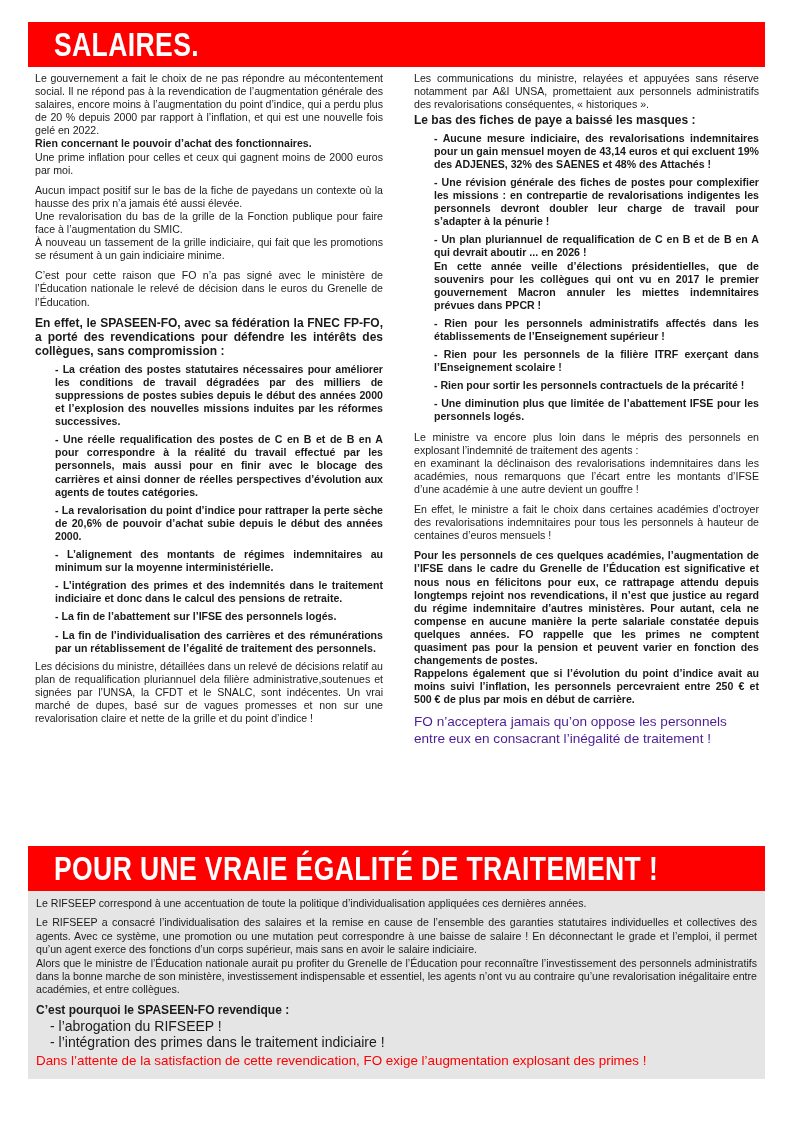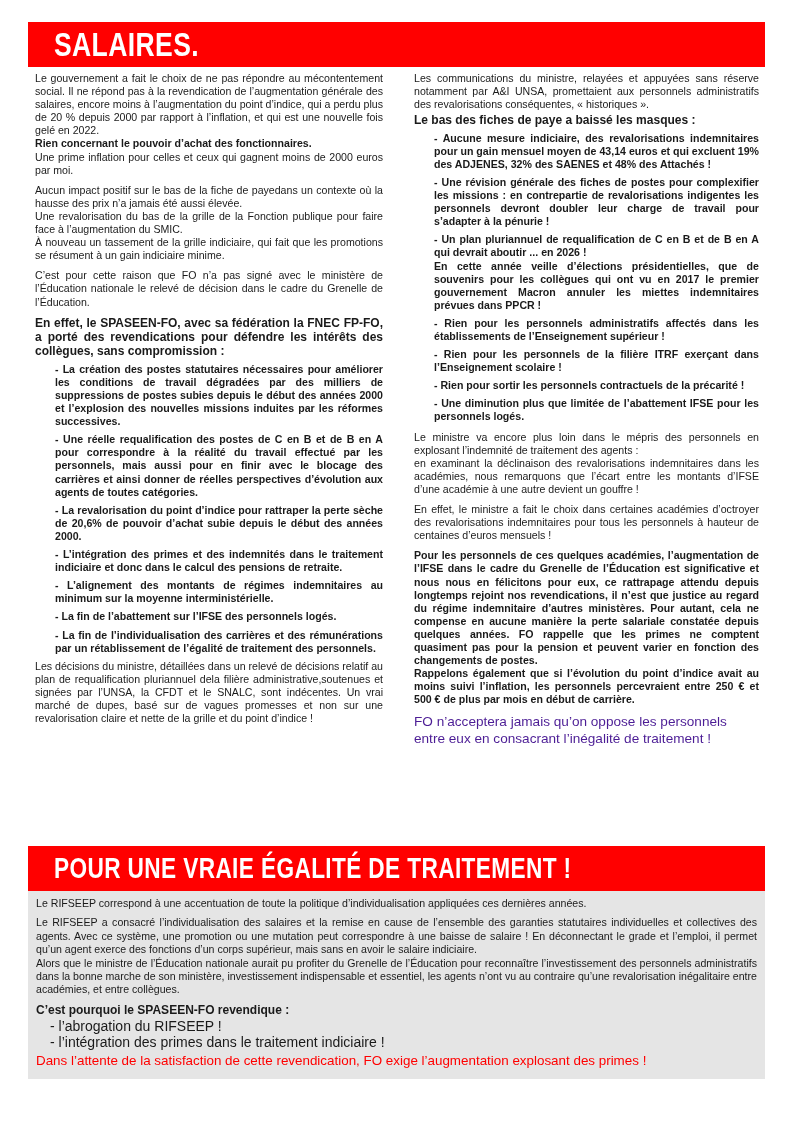--- a/index.html
+++ b/index.html
@@ -4,21 +4,21 @@
 <style>
   html, body { margin:0; padding:0; background:#ffffff; }
   body { width:794px; height:1123px; position:relative; overflow:hidden;
          font-family:"Liberation Sans", sans-serif; color:#1a1a1a; }
   .banner { position:absolute; left:28px; width:737px; background:#ff0000; color:#fff;
             font-family:"Liberation Sans", sans-serif; font-weight:bold;
             display:flex; align-items:center; box-sizing:border-box; padding-left:26px; }
   .banner span { display:inline-block; transform:scaleX(0.78); transform-origin:left center;
                  letter-spacing:0.5px; white-space:nowrap; }
   #banner-salaires { top:22px; height:45px; font-size:34px; }
-  #banner-egalite { top:846px; height:45px; font-size:29px; }
+  #banner-egalite { top:846px; height:45px; font-size:34px; }
   .col { position:absolute; font-size:10.6px; line-height:13.1px; text-align:justify; }
   #col-left { left:35px; top:72px; width:348px; }
   #col-right { left:414px; top:72px; width:345px; }
   .col p { margin:0 0 0 0; }
   .gap { margin-top:7px !important; }
   .b { font-weight:bold; }
   .lead { font-weight:bold; font-size:12px; line-height:14.4px; }
   .item { font-weight:bold; margin-left:20px !important; margin-bottom:5px !important; }
   .red { color:#4c1d95; font-weight:normal; font-size:13.6px; line-height:17px; text-align:left; }
   #gray-box { position:absolute; left:28px; top:891px; width:737px; height:188px;
@@ -37,27 +37,27 @@
   <span>SALAIRES.</span>
 </div>
 
 <div class="col" id="col-left">
   <p>Le gouvernement a fait le choix de ne pas répondre au mécontentement social. Il ne répond pas à la revendication de l’augmentation générale des salaires, encore moins à l’augmentation du point d’indice, qui a perdu plus de 20 % depuis 2000 par rapport à l’inflation, et qui est une nouvelle fois gelé en 2022.</p>
   <p class="b">Rien concernant le pouvoir d’achat des fonctionnaires.</p>
   <p>Une prime inflation pour celles et ceux qui gagnent moins de 2000 euros par moi.</p>
   <p class="gap">Aucun impact positif sur le bas de la fiche de payedans un contexte où la hausse des prix n’a jamais été aussi élevée.</p>
   <p>Une revalorisation du bas de la grille de la Fonction publique pour faire face à l’augmentation du SMIC.</p>
   <p>À nouveau un tassement de la grille indiciaire, qui fait que les promotions se résument à un gain indiciaire minime.</p>
-  <p class="gap">C’est pour cette raison que FO n’a pas signé avec le ministère de l’Éducation nationale le relevé de décision dans le cadre du Grenelle de l’Éducation.</p>
+  <p class="gap">C’est pour cette raison que FO n’a pas signé avec le ministère de l’Éducation nationale le relevé de décision dans le euros du Grenelle de l’Éducation.</p>
   <p class="gap lead" style="margin-bottom:4px;">En effet, le SPASEEN-FO, avec sa fédération la FNEC FP-FO, a porté des revendications pour défendre les intérêts des collègues, sans compromission :</p>
   <p class="item">- La création des postes statutaires nécessaires pour améliorer les conditions de travail dégradées par des milliers de suppressions de postes subies depuis le début des années 2000 et l’explosion des nouvelles missions induites par les réformes successives.</p>
   <p class="item">- Une réelle requalification des postes de C en B et de B en A pour correspondre à la réalité du travail effectué par les personnels, mais aussi pour en finir avec le blocage des carrières et ainsi donner de réelles perspectives d’évolution aux agents de toutes catégories.</p>
   <p class="item">- La revalorisation du point d’indice pour rattraper la perte sèche de 20,6% de pouvoir d’achat subie depuis le début des années 2000.</p>
+  <p class="item">- L’alignement des montants de régimes indemnitaires au minimum sur la moyenne interministérielle.</p>
   <p class="item">- L’intégration des primes et des indemnités dans le traitement indiciaire et donc dans le calcul des pensions de retraite.</p>
-  <p class="item">- L’alignement des montants de régimes indemnitaires au minimum sur la moyenne interministérielle.</p>
   <p class="item">- La fin de l’abattement sur l’IFSE des personnels logés.</p>
   <p class="item">- La fin de l’individualisation des carrières et des rémunérations par un rétablissement de l’égalité de traitement des personnels.</p>
   <p>Les décisions du ministre, détaillées dans un relevé de décisions relatif au plan de requalification pluriannuel dela filière administrative,soutenues et signées par l’UNSA, la CFDT et le SNALC, sont indécentes. Un vrai marché de dupes, basé sur de vagues promesses et non sur une revalorisation claire et nette de la grille et du point d’indice !</p>
 </div>
 
 <div class="col" id="col-right">
   <p>Les communications du ministre, relayées et appuyées sans réserve notamment par A&amp;I UNSA, promettaient aux personnels administratifs des revalorisations conséquentes, « historiques ».</p>
   <p class="lead" style="margin-top:2px;margin-bottom:4px;">Le bas des fiches de paye a baissé les masques :</p>
   <p class="item">- Aucune mesure indiciaire, des revalorisations indemnitaires pour un gain mensuel moyen de 43,14 euros et qui excluent 19% des ADJENES, 32% des SAENES et 48% des Attachés !</p>
   <p class="item">- Une révision générale des fiches de postes pour complexifier les missions : en contrepartie de revalorisations indigentes les personnels devront doubler leur charge de travail pour s’adapter à la pénurie !</p>

